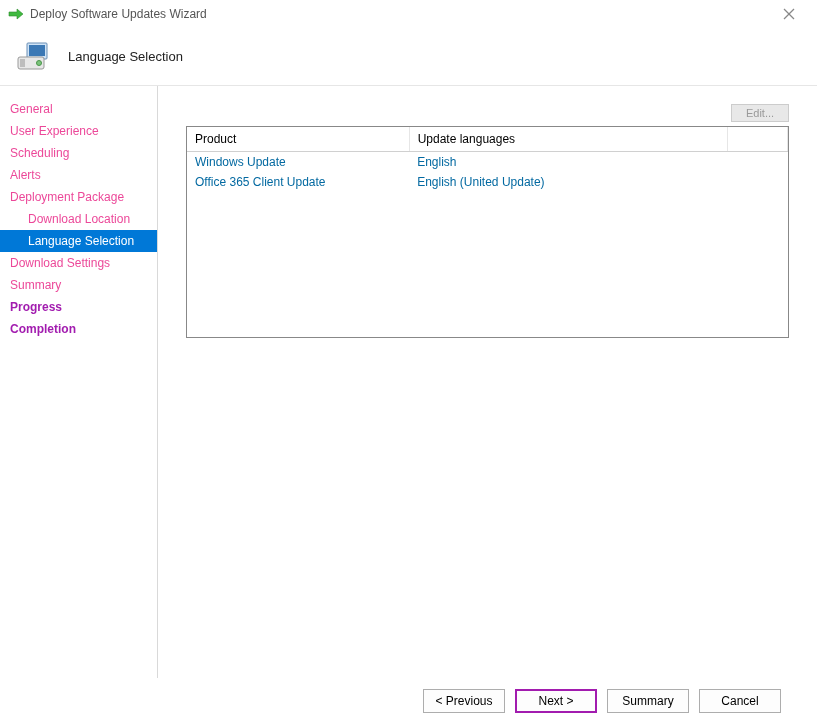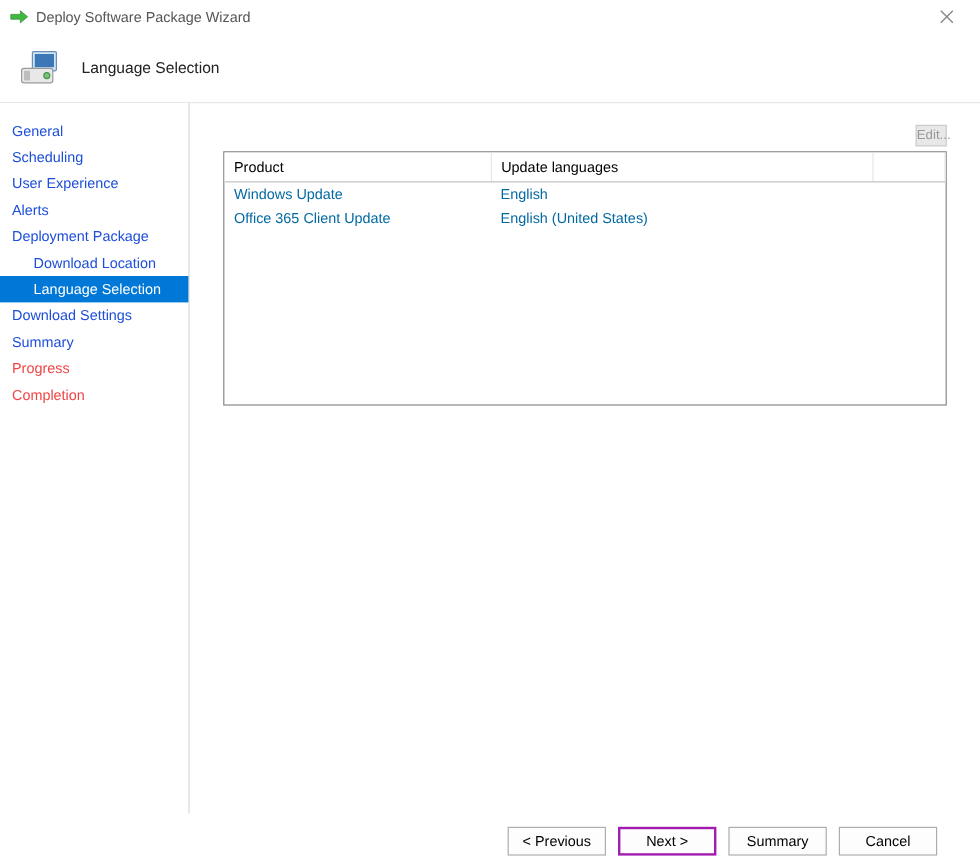--- a/index.html
+++ b/index.html
@@ -50,45 +50,45 @@
     }
     .sidebar {
       width: 158px;
       border-right: 1px solid #d9d9d9;
       padding-top: 12px;
       background: #fff;
     }
     .sidebar-item {
       padding: 4px 10px;
       font-size: 12px;
-      color: #1d4ed8;
+      color: #ec4899;
       cursor: pointer;
       white-space: nowrap;
     }
     .sidebar-item.indent { padding-left: 28px; }
     .sidebar-item.selected { background: #0078d7; color: #fff; }
-    .sidebar-item.disabled { color: #ef4444; cursor: default; }
+    .sidebar-item.disabled { color: #a21caf; cursor: default; font-weight: bold; }
     .main {
       flex: 1;
       padding: 18px 28px 10px 28px;
       position: relative;
     }
     .main-heading {
       color: #1d6fbf;
       font-size: 16px;
       font-weight: 400;
       margin-bottom: 48px;
     }
     .edit-row {
       display: flex;
       justify-content: flex-end;
       margin-bottom: 4px;
     }
     .edit-btn {
-      width: 26px; height: 18px;
+      width: 58px; height: 18px;
       font-size: 11px;
       color: #999;
       background: #e8e8e8;
       border: 1px solid #ccc;
       cursor: default;
     }
     .table-wrap {
       border: 1px solid #888;
       height: 212px;
       overflow: hidden;
@@ -137,21 +137,21 @@
   </style>
 </head>
 <body>
 
 <div class="titlebar">
   <span class="titlebar-icon">
     <svg viewBox="0 0 16 16" width="16" height="16">
       <path d="M1 6 L9 6 L9 3 L15 8 L9 13 L9 10 L1 10 Z" fill="#3fb93f" stroke="#2e8b2e" stroke-width="0.6"></path>
     </svg>
   </span>
-  <span class="titlebar-title">Deploy Software Package Wizard</span>
+  <span class="titlebar-title">Deploy Software Updates Wizard</span>
   <div class="close-btn">
     <svg viewBox="0 0 12 12" width="12" height="12">
       <line x1="1" y1="1" x2="11" y2="11" stroke="#888" stroke-width="1.2"></line>
       <line x1="11" y1="1" x2="1" y2="11" stroke="#888" stroke-width="1.2"></line>
     </svg>
   </div>
 </div>
 
 <div class="header">
   <div class="header-icon">
@@ -162,22 +162,22 @@
       <rect x="6" y="22" width="5" height="8" fill="#bdbdbd"></rect>
       <circle cx="25" cy="26" r="2.5" fill="#7cc47c" stroke="#4a944a"></circle>
     </svg>
   </div>
   <div class="header-title">Language Selection</div>
 </div>
 
 <div class="content">
   <div class="sidebar" id="sidebar">
       <div class="sidebar-item">General</div>
+      <div class="sidebar-item">User Experience</div>
       <div class="sidebar-item">Scheduling</div>
-      <div class="sidebar-item">User Experience</div>
       <div class="sidebar-item">Alerts</div>
       <div class="sidebar-item">Deployment Package</div>
       <div class="sidebar-item indent">Download Location</div>
       <div class="sidebar-item indent selected">Language Selection</div>
       <div class="sidebar-item">Download Settings</div>
       <div class="sidebar-item">Summary</div>
       <div class="sidebar-item disabled">Progress</div>
       <div class="sidebar-item disabled">Completion</div>
     </div>
 
@@ -197,21 +197,21 @@
           </tr>
         </thead>
         <tbody id="tblbody">
             <tr>
               <td>Windows Update</td>
               <td>English</td>
               <td></td>
             </tr>
             <tr>
               <td>Office 365 Client Update</td>
-              <td>English (United States)</td>
+              <td>English (United Update)</td>
               <td></td>
             </tr>
           </tbody>
       </table>
     </div>
   </div>
 </div>
 
 <div class="footer">
   <button class="btn">&lt;  Previous</button>

